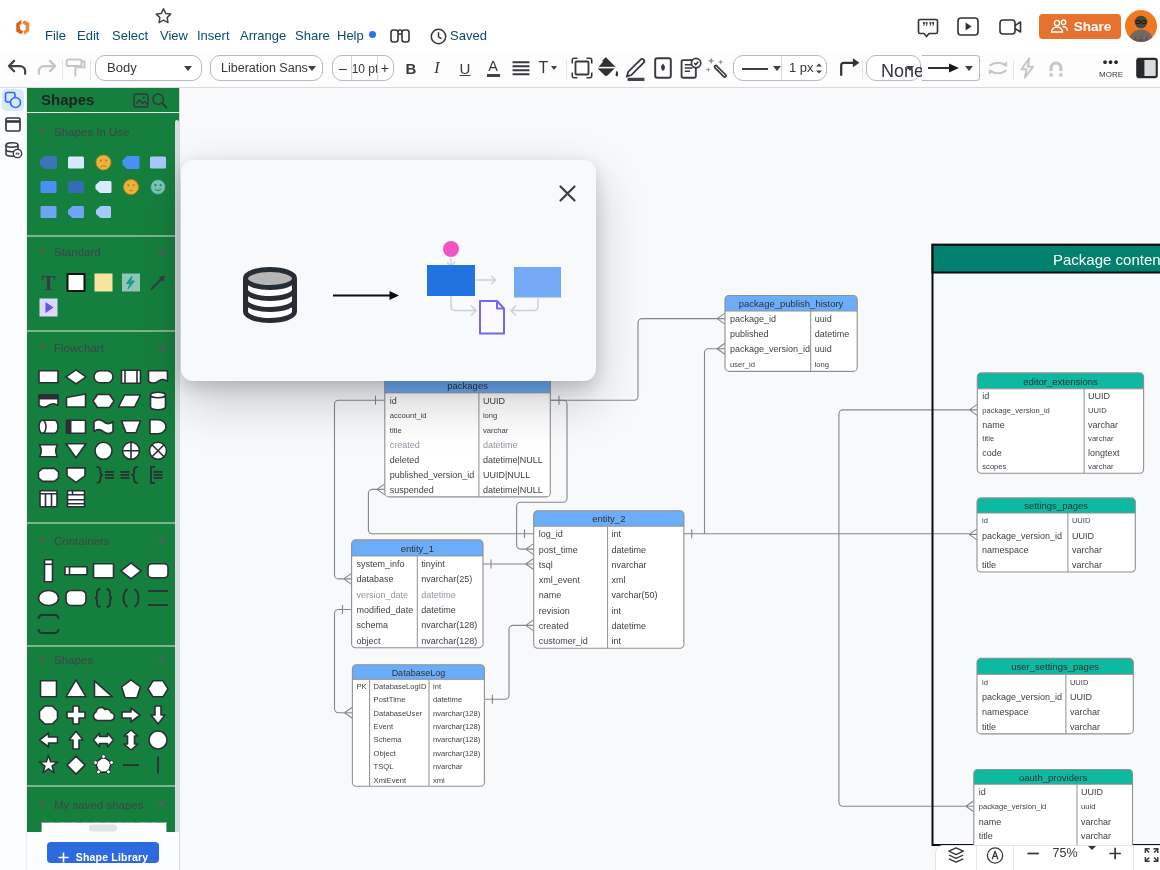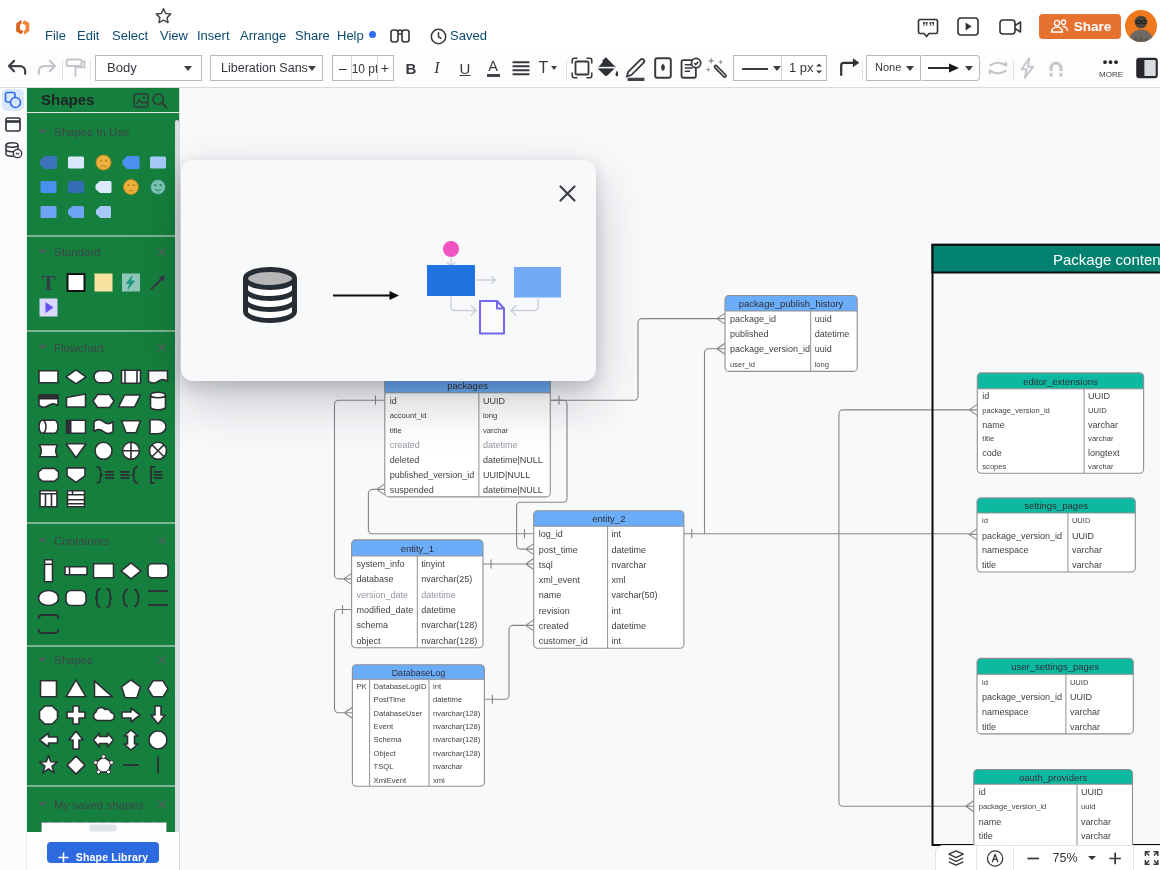--- a/index.html
+++ b/index.html
@@ -1,26 +1,26 @@
 <!DOCTYPE html>
 <html><head><meta charset="utf-8"><title>Lucid</title><style>
 *{margin:0;padding:0;box-sizing:border-box}
 html,body{width:1160px;height:870px;overflow:hidden}
 body{font-family:"Liberation Sans",sans-serif;background:#fff;position:relative}
 #menubar{position:absolute;left:0;top:0;width:1160px;height:52px;background:#fff}
 .menu{position:absolute;top:35px;font-size:13px;color:#0c4a6e;transform:translateY(-50%)}
 #toolbar{position:absolute;left:0;top:52px;width:1160px;height:36px;background:#fdfdfd;border-bottom:1px solid #d9dbde}
 .tsep{position:absolute;top:8px;height:20px;width:1px;background:#e2e4e7}
-.tbox{position:absolute;top:3px;height:26px;border:1px solid #b5b9c0;border-radius:0;background:#fff;font-size:13px;color:#33373d}
+.tbox{position:absolute;top:3px;height:26px;border:1px solid #b5b9c0;border-radius:10px;background:#fff;font-size:13px;color:#33373d}
 .caret{position:absolute;width:0;height:0;border-left:4px solid transparent;border-right:4px solid transparent;border-top:5px solid #3c4046}
 .ticon{position:absolute;top:3px;width:26px;height:26px;display:flex;align-items:center;justify-content:center}
 #rail{position:absolute;left:0;top:88px;width:26px;height:782px;background:#fbfcfd}
 #panel{position:absolute;left:26px;top:88px;width:154px;height:782px;background:#15803d;border-left:1px solid #eceef0;border-right:1px solid #d5d7da}
 #canvas{position:absolute;left:180px;top:88px;width:980px;height:782px;background:#f8f9fb}
-#statusbar{position:absolute;left:935px;top:845px;width:225px;height:25px;background:#fff;border:1px solid #e2e4e7;border-right:none;border-bottom:none;border-top-left-radius:8px;display:flex;align-items:center}
+#statusbar{position:absolute;left:935px;top:845px;width:225px;height:25px;background:#fff;border:1px solid #e2e4e7;border-right:none;border-bottom:none;border-top-left-radius:8px;display:flex;align-items:flex-start}
 .ssep{width:1px;height:25px;background:#e5e7ea}
 #modal{position:absolute;left:181px;top:160px;width:415px;height:221px;background:#f8f9fb;border-radius:12px;box-shadow:0 6px 16px rgba(20,24,34,.16),0 20px 50px rgba(20,24,34,.22)}
 #modalhead{position:absolute;left:0;top:0;width:100%;height:59px;background:#fdfdfe;border-bottom:1px solid #e7e8ea;border-radius:12px 12px 0 0}
 #modalhead h1{font-size:34px;font-weight:bold;color:#131519;text-align:center;margin-top:9px;letter-spacing:.8px}
 </style></head>
 <body>
 
 <div id="menubar">
   <svg style="position:absolute;left:14px;top:19px" width="18" height="17" viewBox="0 0 18 17">
     <path d="M2.2 12.4 V4.4 L7.4 0.8 V4.8 L5.9 5.9 V10.2 L9.6 12.4 L7.0 15.2 Z" fill="#db6418"></path>
@@ -159,21 +159,21 @@
     <svg style="position:absolute;right:2px;top:5px" width="10" height="15" viewBox="0 0 10 15">
         <path d="M2 5.5 L5 2.5 L8 5.5 z M2 9.5 L5 12.5 L8 9.5 z" fill="#3c4046"></path>
       </svg>
   </div>
   <svg class="ticon" style="left:836px" width="26" height="26" viewBox="0 0 20 20">
     <path d="M4 16 V 8 a2 2 0 0 1 2 -2 h8" fill="none" stroke="#2e3135" stroke-width="1.7"></path>
     <path d="M13 2.5 L18 6 L13 9.5 z" fill="#2e3135"></path>
   </svg>
   <div class="tsep" style="left:862px"></div>
   <div class="tbox" style="left:866px;width:55px">
-      <span style="position:absolute;left:8px;top:5px;font-size:11px">None</span>
+      <span style="position:absolute;left:14px;top:5px;font-size:18px">None</span>
       <span class="caret" style="right:6px;top:10px"></span>
     </div>
   <div class="tbox" style="left:922px;width:58px;border-left:none;border-radius:0 4px 4px 0">
     <svg style="position:absolute;left:6px;top:6px" width="32" height="12" viewBox="0 0 32 12">
         <path d="M0 6 h22" stroke="#17191c" stroke-width="1.8"></path>
         <path d="M21 1.5 L31 6 L21 10.5 z" fill="#17191c"></path>
       </svg>
     <span class="caret" style="right:6px;top:10px"></span>
   </div>
   <svg class="ticon" style="left:985px" width="26" height="26" viewBox="0 0 20 20">

